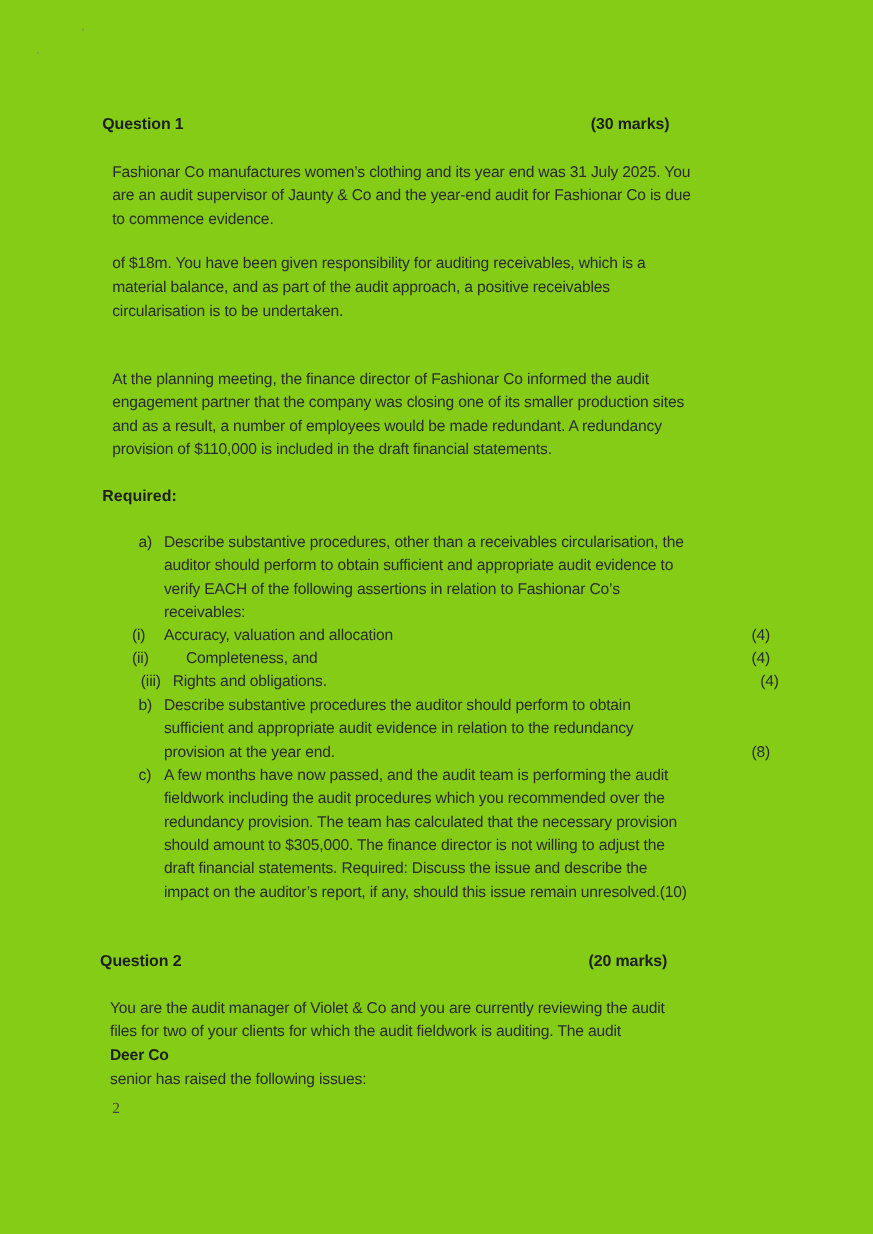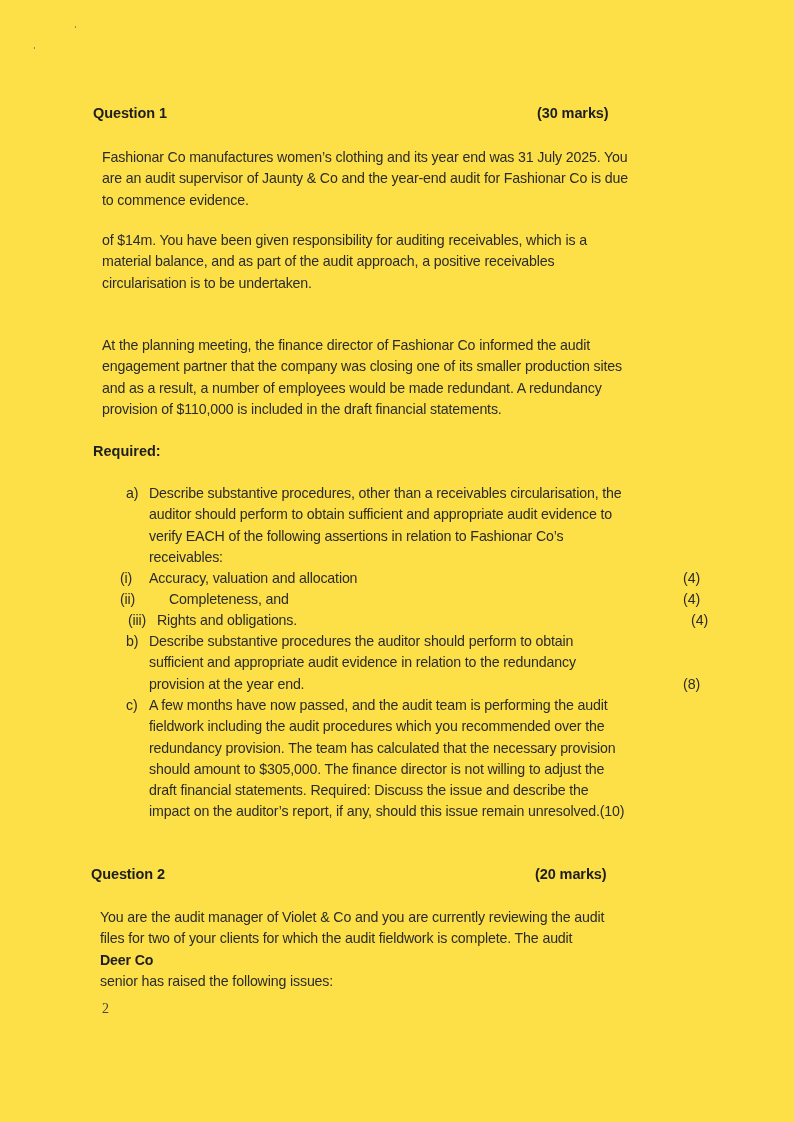--- a/index.html
+++ b/index.html
@@ -12,21 +12,21 @@
       height: 1122px;
       position: relative;
       overflow: hidden;
       font-family: "Liberation Sans", "DejaVu Sans", sans-serif;
       color: #2b2b2b;
     }
     .page {
       position: absolute;
       left: 0; top: 0;
       width: 794px; height: 1122px;
-      background: #fde047;
+      background: #84cc16;
     }
     .speck {
       position: absolute;
       width: 1px; height: 2px;
       background: #888;
     }
     .qhead {
       position: absolute;
       font-weight: bold;
       font-size: 14.5px;
@@ -103,21 +103,21 @@
     <span class="q-marks" style="left:444px;">(30 marks)</span>
   </div>
 
   <div class="para" style="top:147px;">
     <div class="line-row">Fashionar Co manufactures women’s clothing and its year end was 31 July 2025. You</div>
     <div class="line-row">are an audit supervisor of Jaunty &amp; Co and the year-end audit for Fashionar Co is due</div>
     <div class="line-row">to commence evidence.</div>
   </div>
 
   <div class="para" style="top:230px;">
-    <div class="line-row">of $14m. You have been given responsibility for auditing receivables, which is a</div>
+    <div class="line-row">of $18m. You have been given responsibility for auditing receivables, which is a</div>
     <div class="line-row">material balance, and as part of the audit approach, a positive receivables</div>
     <div class="line-row">circularisation is to be undertaken.</div>
   </div>
 
   <div class="para" style="top:335px;">
     <div class="line-row">At the planning meeting, the finance director of Fashionar Co informed the audit</div>
     <div class="line-row">engagement partner that the company was closing one of its smaller production sites</div>
     <div class="line-row">and as a result, a number of employees would be made redundant. A redundancy</div>
     <div class="line-row">provision of $110,000 is included in the draft financial statements.</div>
   </div>
@@ -172,20 +172,20 @@
     </div>
   </div>
 
   <div class="qhead" style="left:91px; top:866px; width:530px; height:20px;">
     <span class="q-title">Question 2</span>
     <span class="q-marks" style="left:444px;">(20 marks)</span>
   </div>
 
   <div class="para" style="left:100px; top:907px;">
     <div class="line-row">You are the audit manager of Violet &amp; Co and you are currently reviewing the audit</div>
-    <div class="line-row">files for two of your clients for which the audit fieldwork is complete. The audit</div>
+    <div class="line-row">files for two of your clients for which the audit fieldwork is auditing. The audit</div>
     <div class="line-row subhead">Deer Co</div>
     <div class="line-row">senior has raised the following issues:</div>
   </div>
 
   <div class="pagenum">2</div>
 
 </div>
 
 </body></html>

